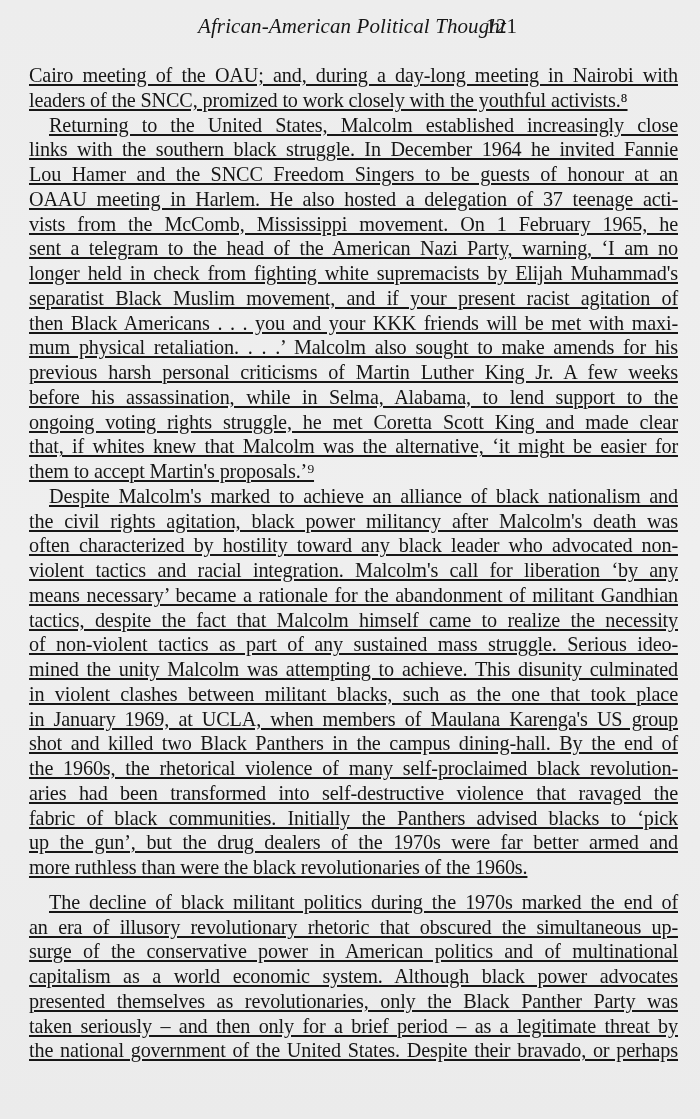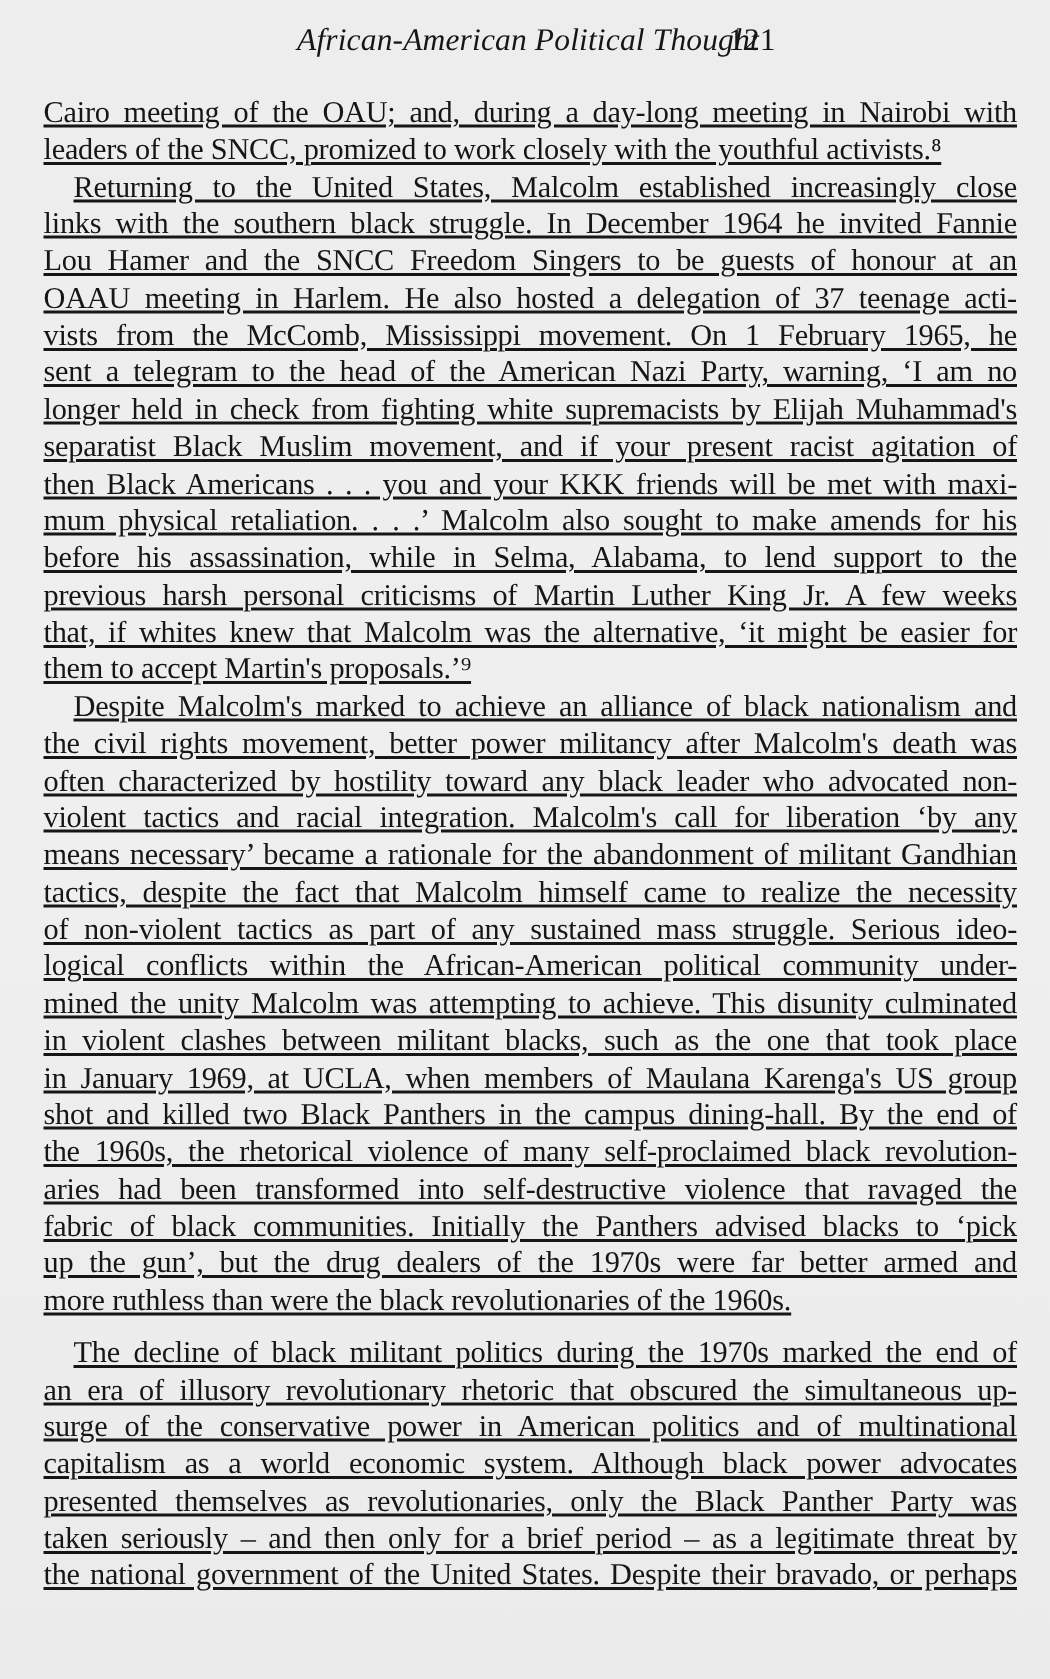--- a/index.html
+++ b/index.html
@@ -55,34 +55,34 @@
         <span class="line indent">Returning to the United States, Malcolm established increasingly close</span>
         <span class="line">links with the southern black struggle. In December 1964 he invited Fannie</span>
         <span class="line">Lou Hamer and the SNCC Freedom Singers to be guests of honour at an</span>
         <span class="line">OAAU meeting in Harlem. He also hosted a delegation of 37 teenage acti-</span>
         <span class="line">vists from the McComb, Mississippi movement. On 1 February 1965, he</span>
         <span class="line">sent a telegram to the head of the American Nazi Party, warning, ‘I am no</span>
         <span class="line">longer held in check from fighting white supremacists by Elijah Muhammad's</span>
         <span class="line">separatist Black Muslim movement, and if your present racist agitation of</span>
         <span class="line">then Black Americans . . . you and your KKK friends will be met with maxi-</span>
         <span class="line">mum physical retaliation. . . .’ Malcolm also sought to make amends for his</span>
+        <span class="line">previous harsh personal criticisms of Martin Luther King Jr. A few weeks</span>
         <span class="line">before his assassination, while in Selma, Alabama, to lend support to the</span>
-        <span class="line">previous harsh personal criticisms of Martin Luther King Jr. A few weeks</span>
+        <span class="line">ongoing voting rights struggle, he met Coretta Scott King and made clear</span>
         <span class="line">that, if whites knew that Malcolm was the alternative, ‘it might be easier for</span>
         <span class="line last">them to accept Martin's proposals.’⁹</span>
       </div>
       <div>
         <span class="line indent">Despite Malcolm's marked to achieve an alliance of black nationalism and</span>
-        <span class="line">the civil rights movement, better power militancy after Malcolm's death was</span>
+        <span class="line">the civil rights agitation, black power militancy after Malcolm's death was</span>
         <span class="line">often characterized by hostility toward any black leader who advocated non-</span>
         <span class="line">violent tactics and racial integration. Malcolm's call for liberation ‘by any</span>
         <span class="line">means necessary’ became a rationale for the abandonment of militant Gandhian</span>
         <span class="line">tactics, despite the fact that Malcolm himself came to realize the necessity</span>
         <span class="line">of non-violent tactics as part of any sustained mass struggle. Serious ideo-</span>
-        <span class="line">logical conflicts within the African-American political community under-</span>
         <span class="line">mined the unity Malcolm was attempting to achieve. This disunity culminated</span>
         <span class="line">in violent clashes between militant blacks, such as the one that took place</span>
         <span class="line">in January 1969, at UCLA, when members of Maulana Karenga's US group</span>
         <span class="line">shot and killed two Black Panthers in the campus dining-hall. By the end of</span>
         <span class="line">the 1960s, the rhetorical violence of many self-proclaimed black revolution-</span>
         <span class="line">aries had been transformed into self-destructive violence that ravaged the</span>
         <span class="line">fabric of black communities. Initially the Panthers advised blacks to ‘pick</span>
         <span class="line">up the gun’, but the drug dealers of the 1970s were far better armed and</span>
         <span class="line last">more ruthless than were the black revolutionaries of the 1960s.</span>
       </div>

